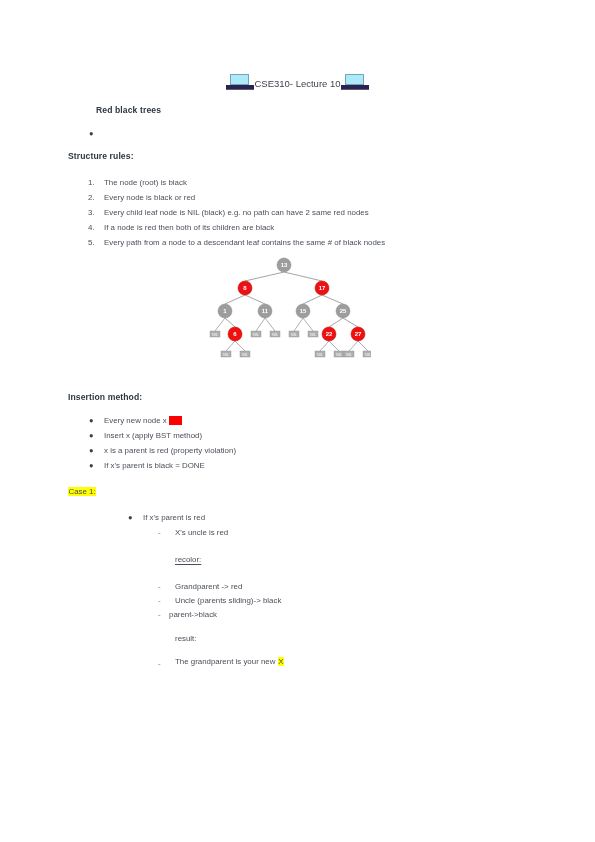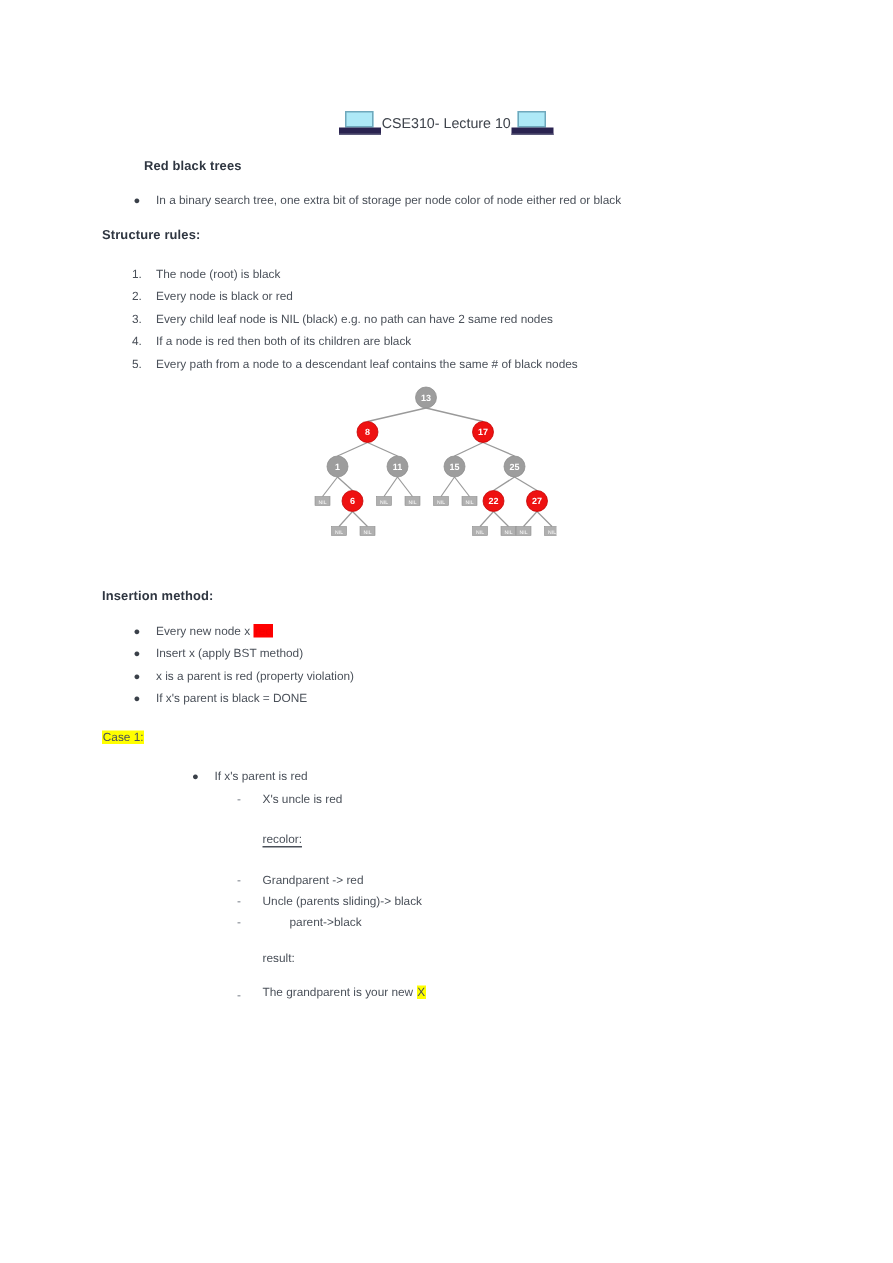--- a/index.html
+++ b/index.html
@@ -131,21 +131,20 @@
       <span class="base"></span>
     </span><span class="title-text">CSE310- Lecture 10</span><span class="laptop-icon">
       <span class="screen"></span>
       <span class="base"></span>
     </span>
   </div>
 
   <div class="heading" style="left:68px; top:105px;margin-left:28px;">Red black trees</div>
 
   <div class="bullet-dot" style="left:89px; top:128px;">●</div>
-  <div class="para" style="left:104px; top:128px;">In a binary search tree, one extra bit of storage per node color of node either red or black</div>
 
   <div class="heading" style="left:68px; top:151px;">Structure rules:</div>
 
   <div class="num-marker" style="left:88px; top:177px;">1.</div>
   <div class="para" style="left:104px; top:177px;">The node (root) is black</div>
 
   <div class="num-marker" style="left:88px; top:192px;">2.</div>
   <div class="para" style="left:104px; top:192px;">Every node is black or red</div>
 
   <div class="num-marker" style="left:88px; top:207px;">3.</div>
@@ -254,20 +253,20 @@
 
   <div class="para" style="left:175px; top:554px;"><span class="underline-txt">recolor:</span></div>
 
   <div class="dash-marker" style="left:158px; top:581px;">-</div>
   <div class="para" style="left:175px; top:581px;">Grandparent -&gt; red</div>
 
   <div class="dash-marker" style="left:158px; top:595px;">-</div>
   <div class="para" style="left:175px; top:595px;">Uncle (parents sliding)-&gt; black</div>
 
   <div class="dash-marker" style="left:158px; top:609px;">-</div>
-  <div class="para" style="left:183px; top:609px;padding-left:10px;">parent-&gt;black</div>
+  <div class="para" style="left:159px; top:609px;padding-left:10px;">parent-&gt;black</div>
 
   <div class="para" style="left:175px; top:633px;">result:</div>
 
   <div class="dash-marker" style="left:158px; top:658px;">-</div>
   <div class="para" style="left:175px; top:656px;"><span>The grandparent is your new </span><span class="hl-yellow">X</span></div>
 
 </div>
 
 </body></html>

